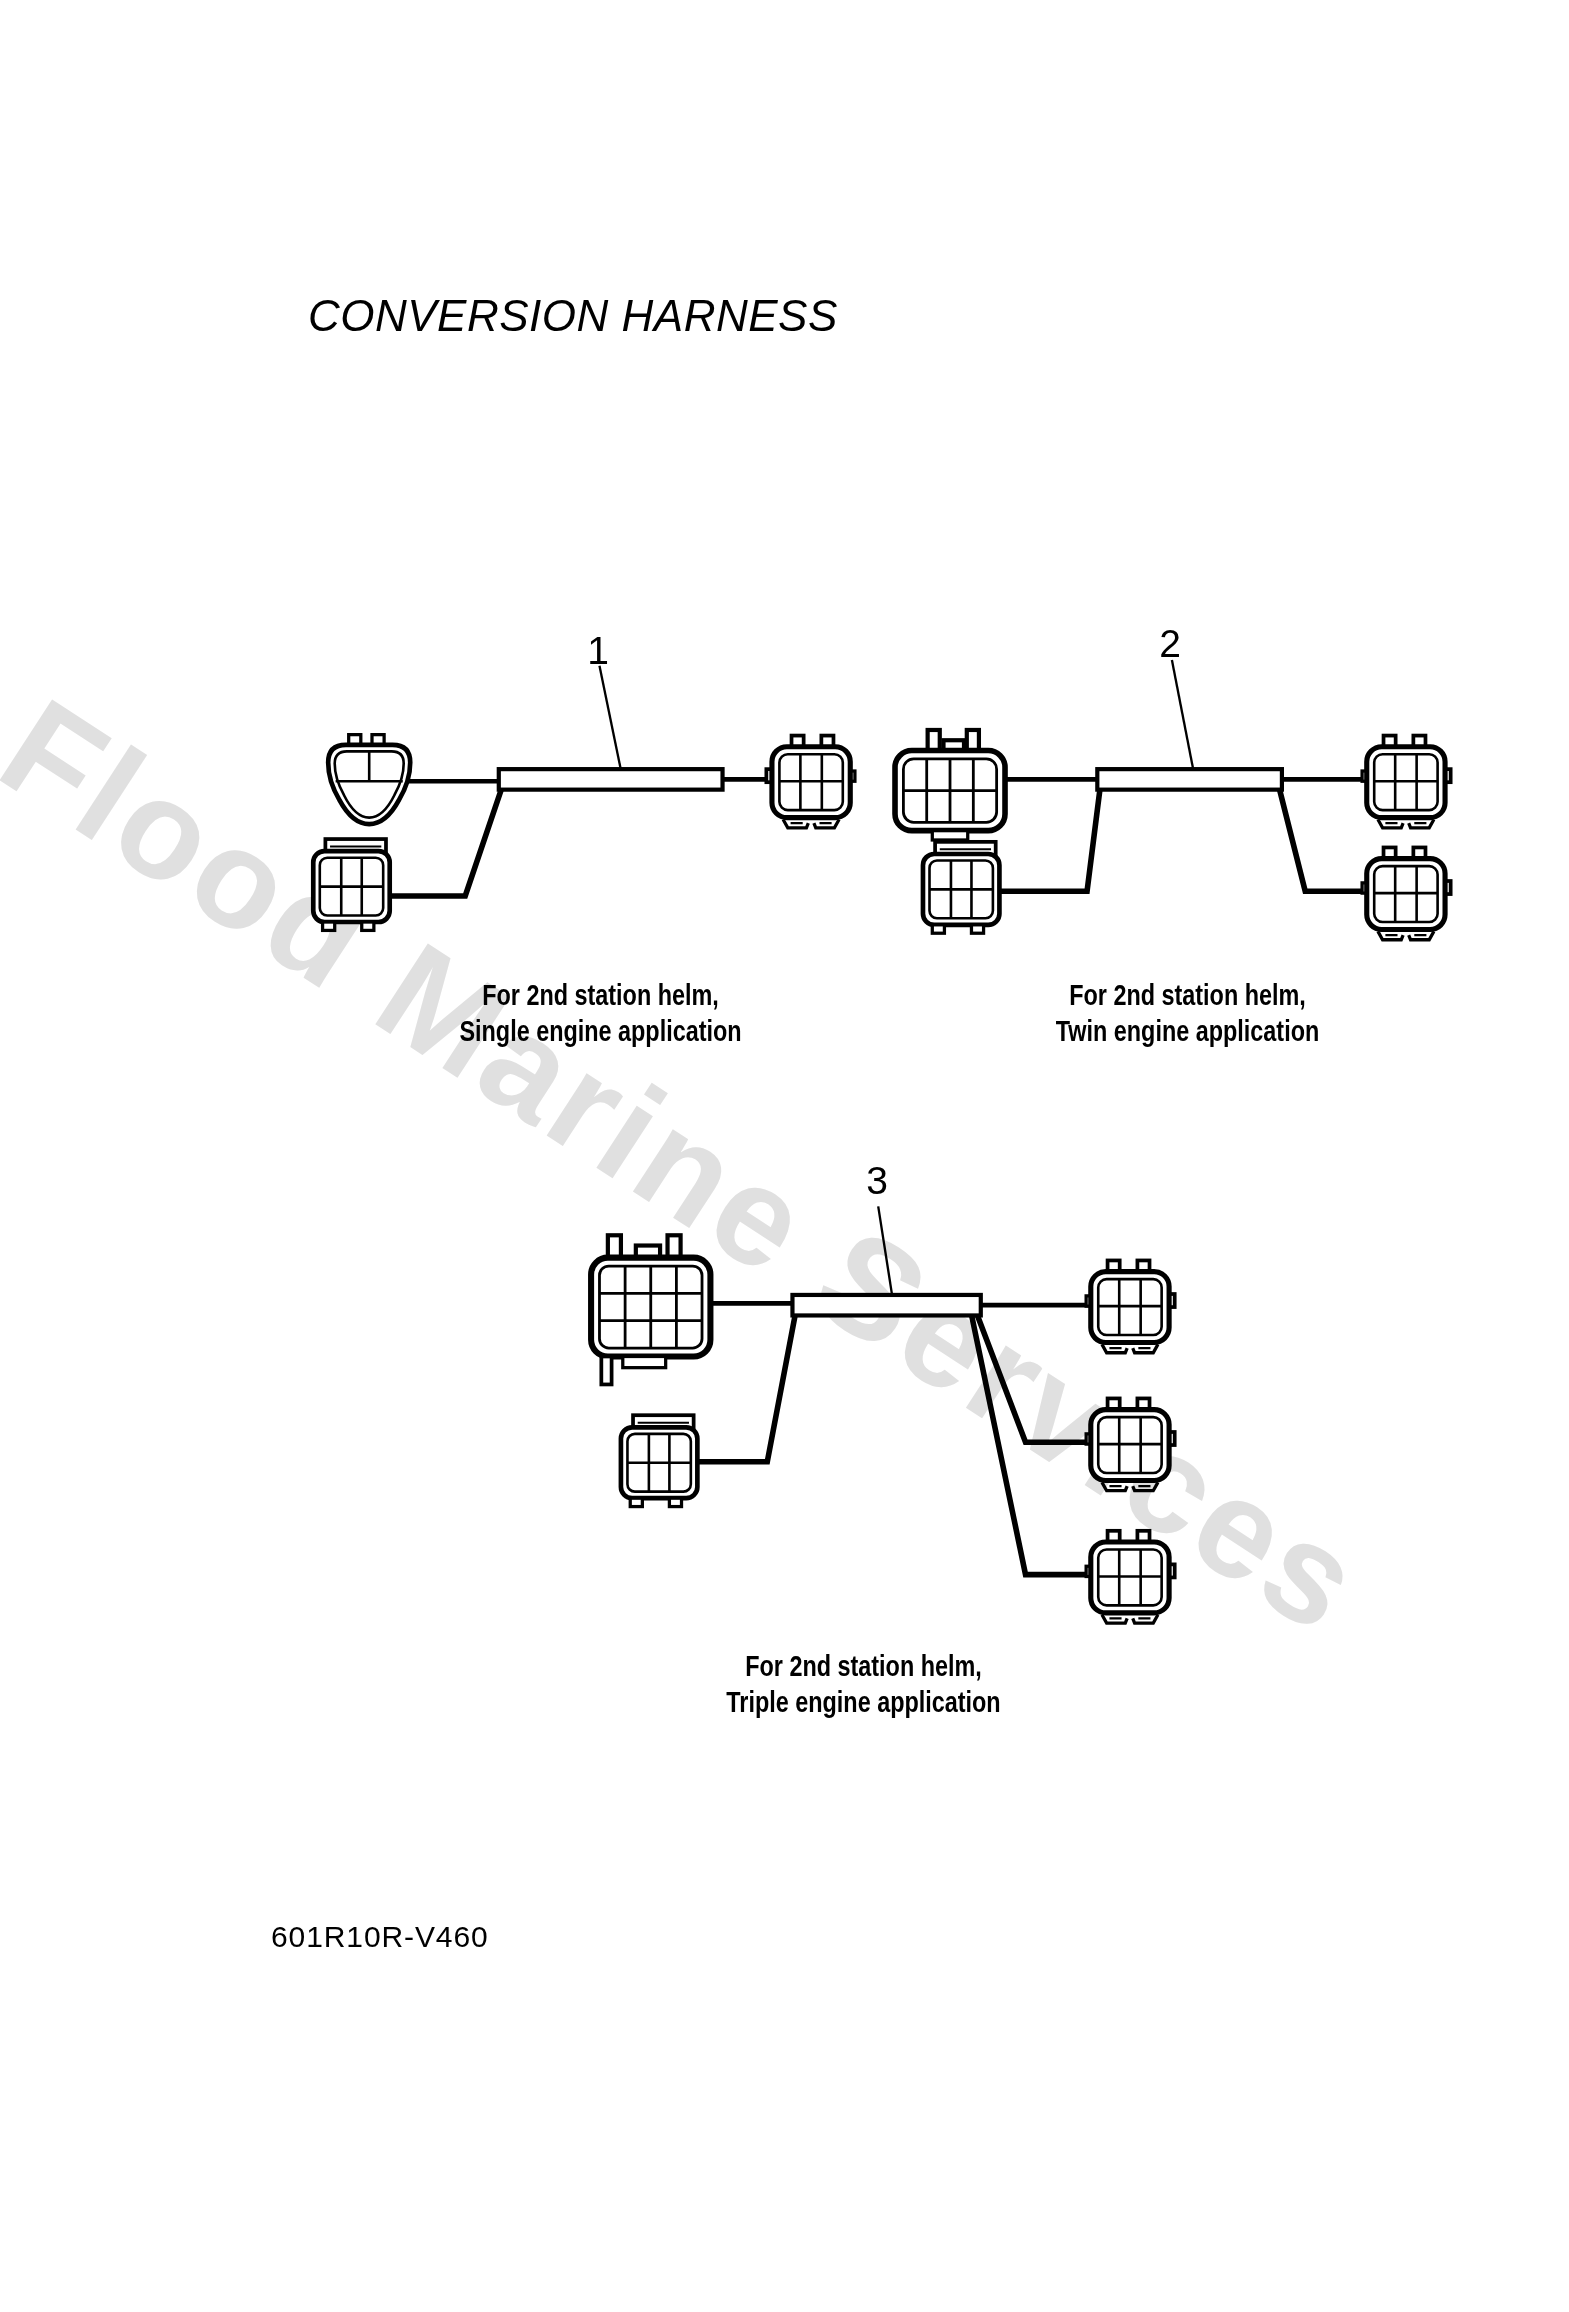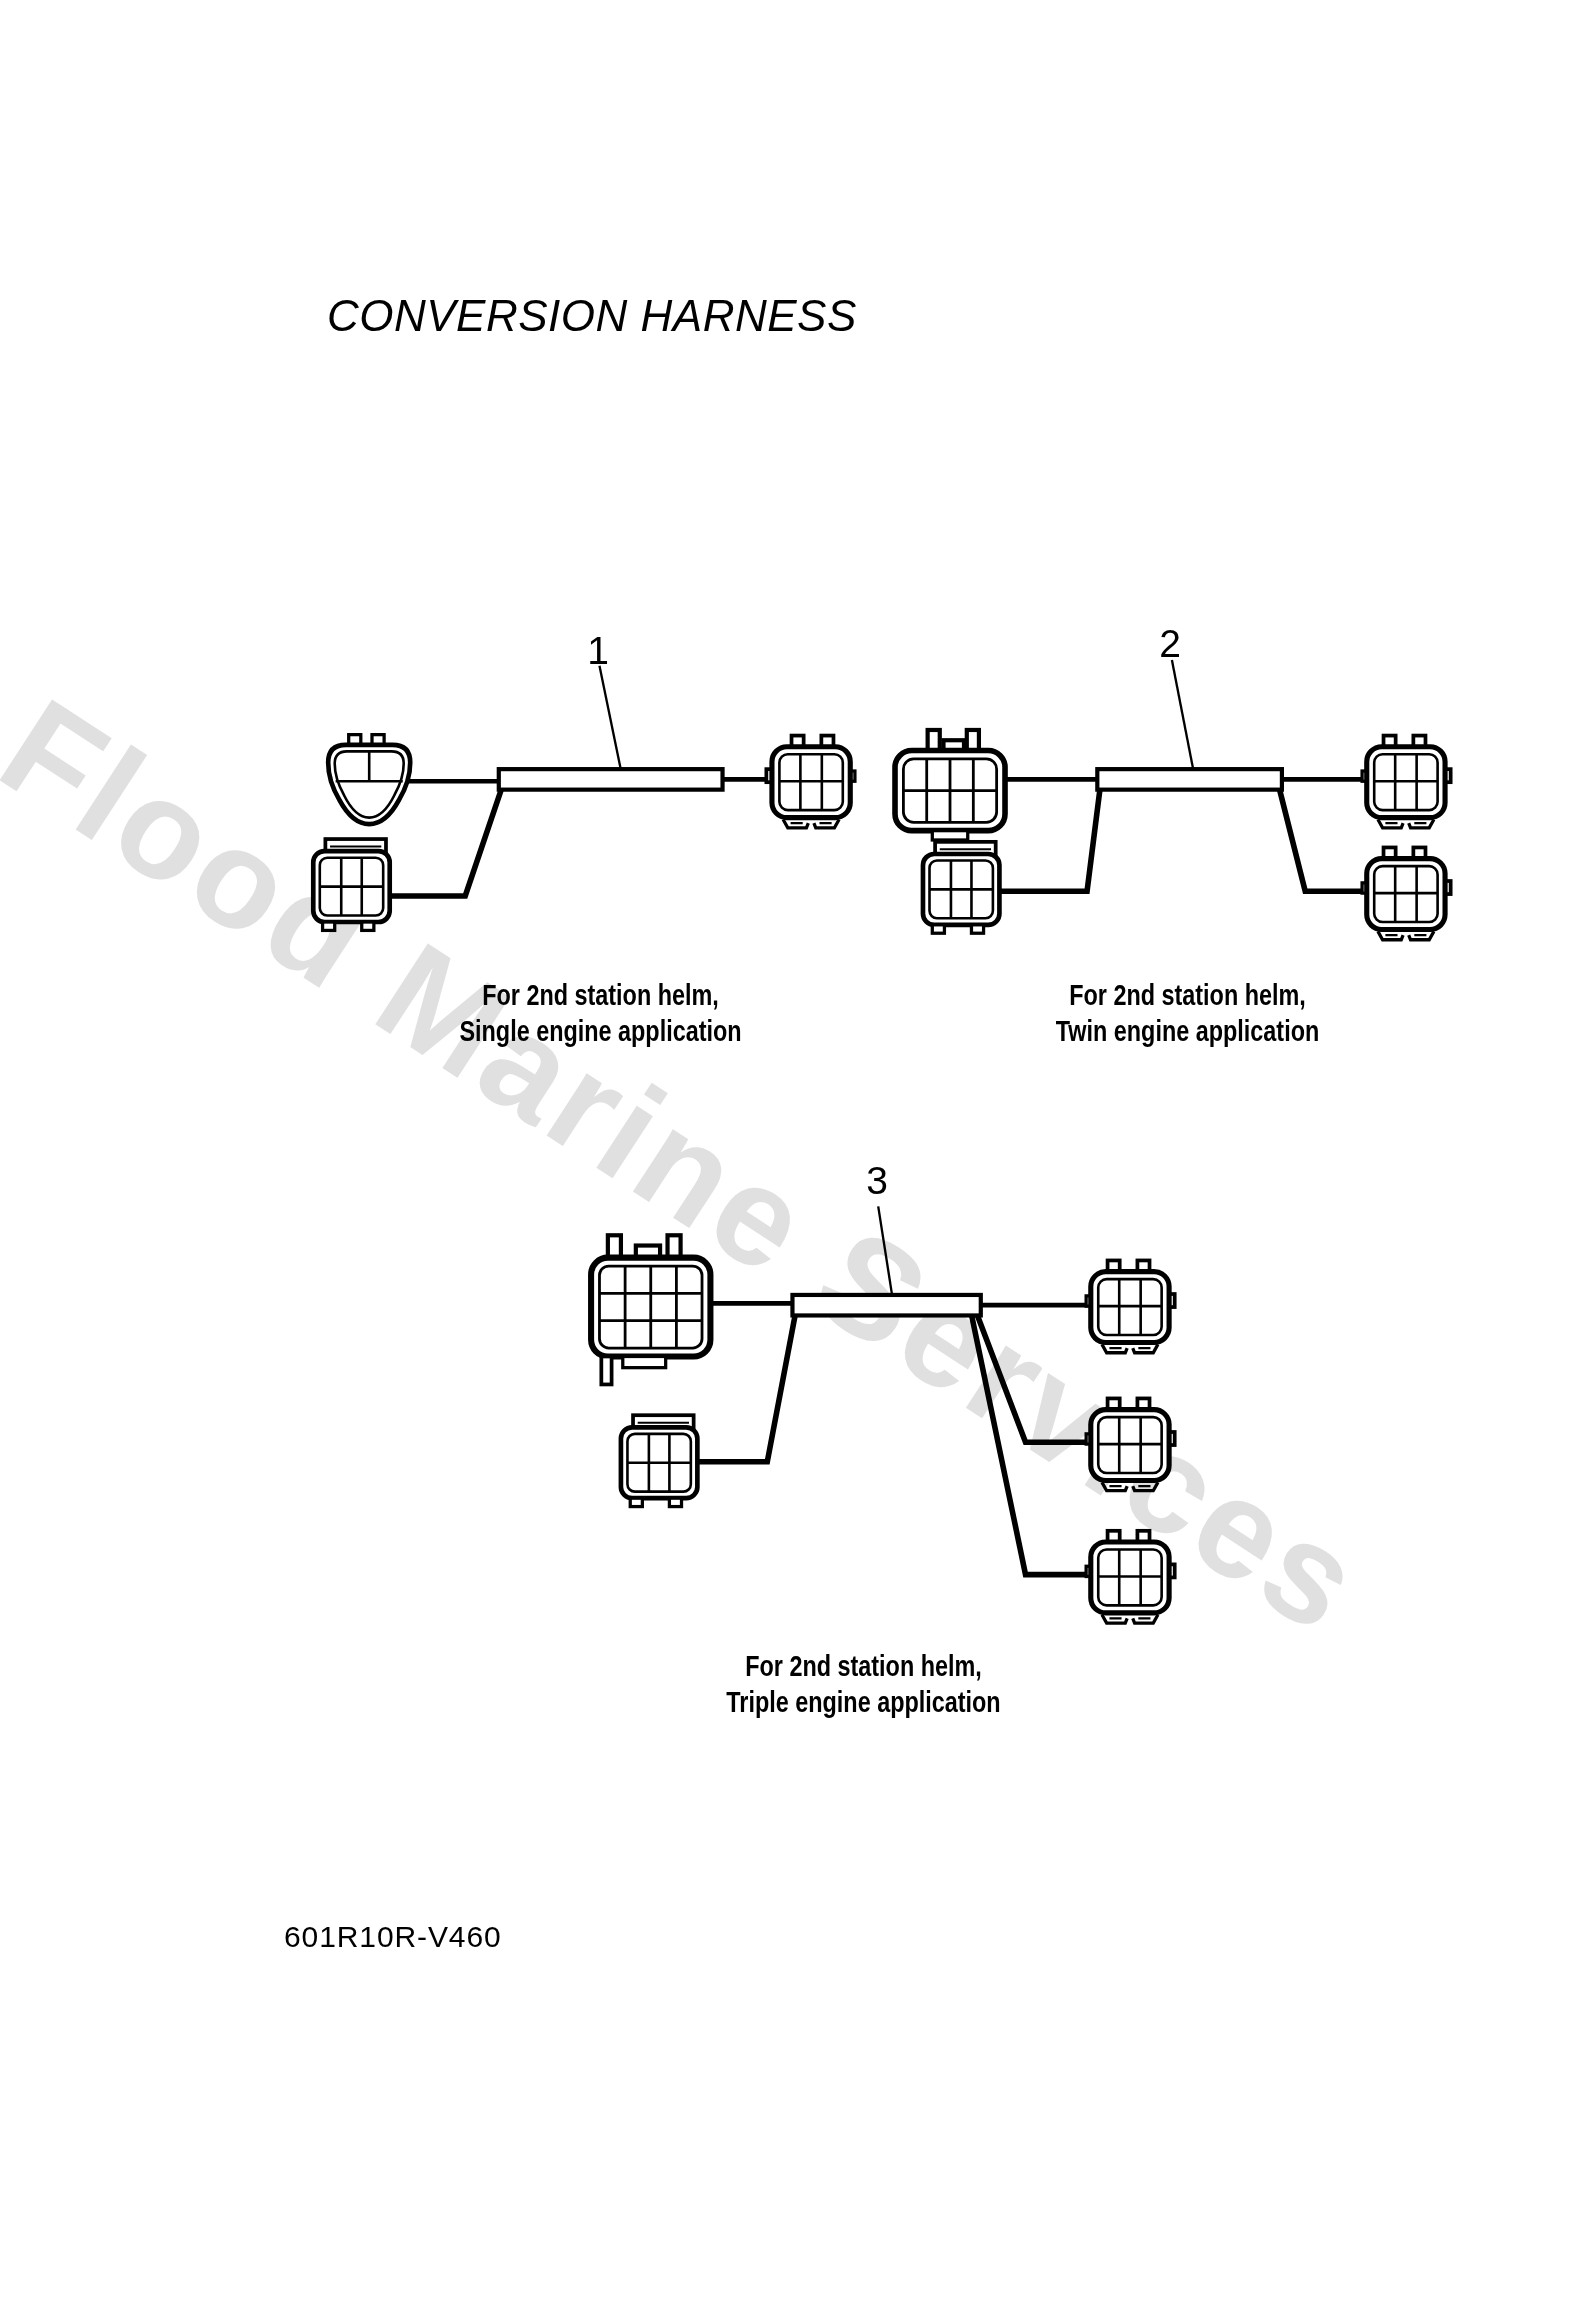--- a/index.html
+++ b/index.html
@@ -34,21 +34,21 @@
     left: 0;
     top: 0;
     z-index: 1;
   }
   .txt {
     position: absolute;
     z-index: 2;
     white-space: nowrap;
   }
   #page-title {
-    left: 327px;
+    left: 308px;
     top: 291px;
     font-size: 44px;
     font-style: italic;
     letter-spacing: 0.5px;
   }
   .ref-num {
     width: 56px;
     text-align: center;
     font-size: 39px;
     line-height: 39px;
@@ -62,21 +62,21 @@
     font-weight: bold;
     font-size: 30px;
     line-height: 36px;
     transform: scaleX(0.78);
     transform-origin: center top;
   }
   #caption-1 { left: 386px; top: 977px; }
   #caption-2 { left: 973px; top: 977px; }
   #caption-3 { left: 649px; top: 1648px; }
   #part-code {
-    left: 284px;
+    left: 271px;
     top: 1920px;
     font-size: 30px;
     letter-spacing: 0.9px;
   }
 </style>
 </head>
 <body>
 
 <div id="page">
 

